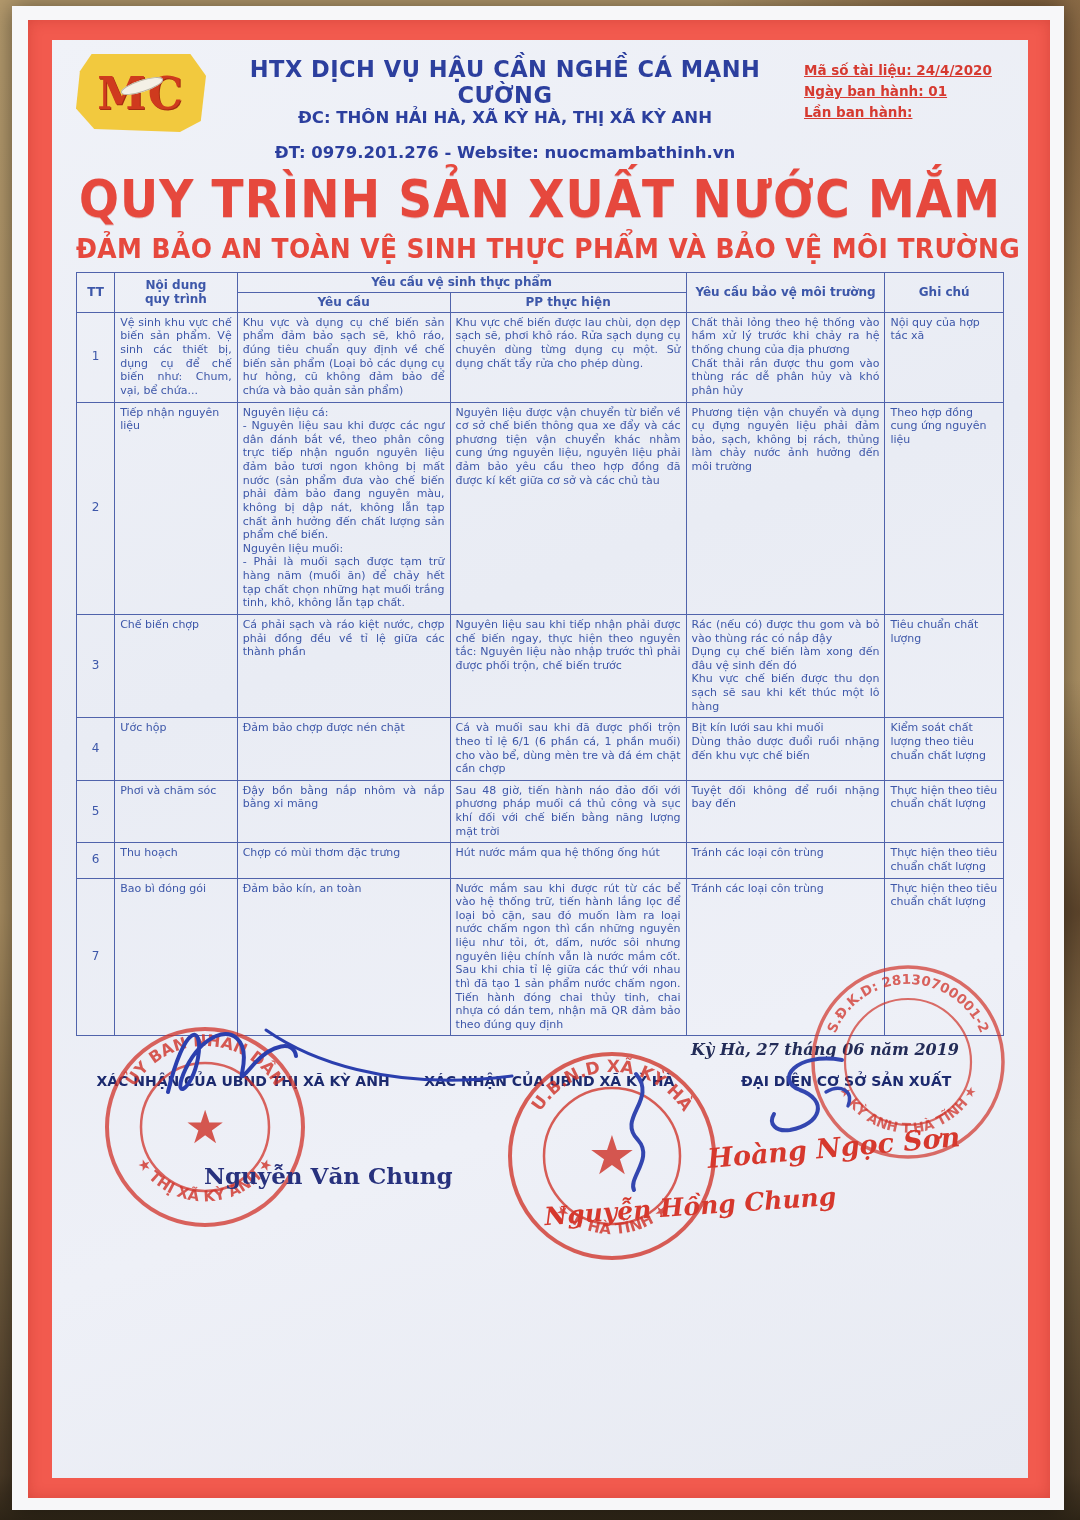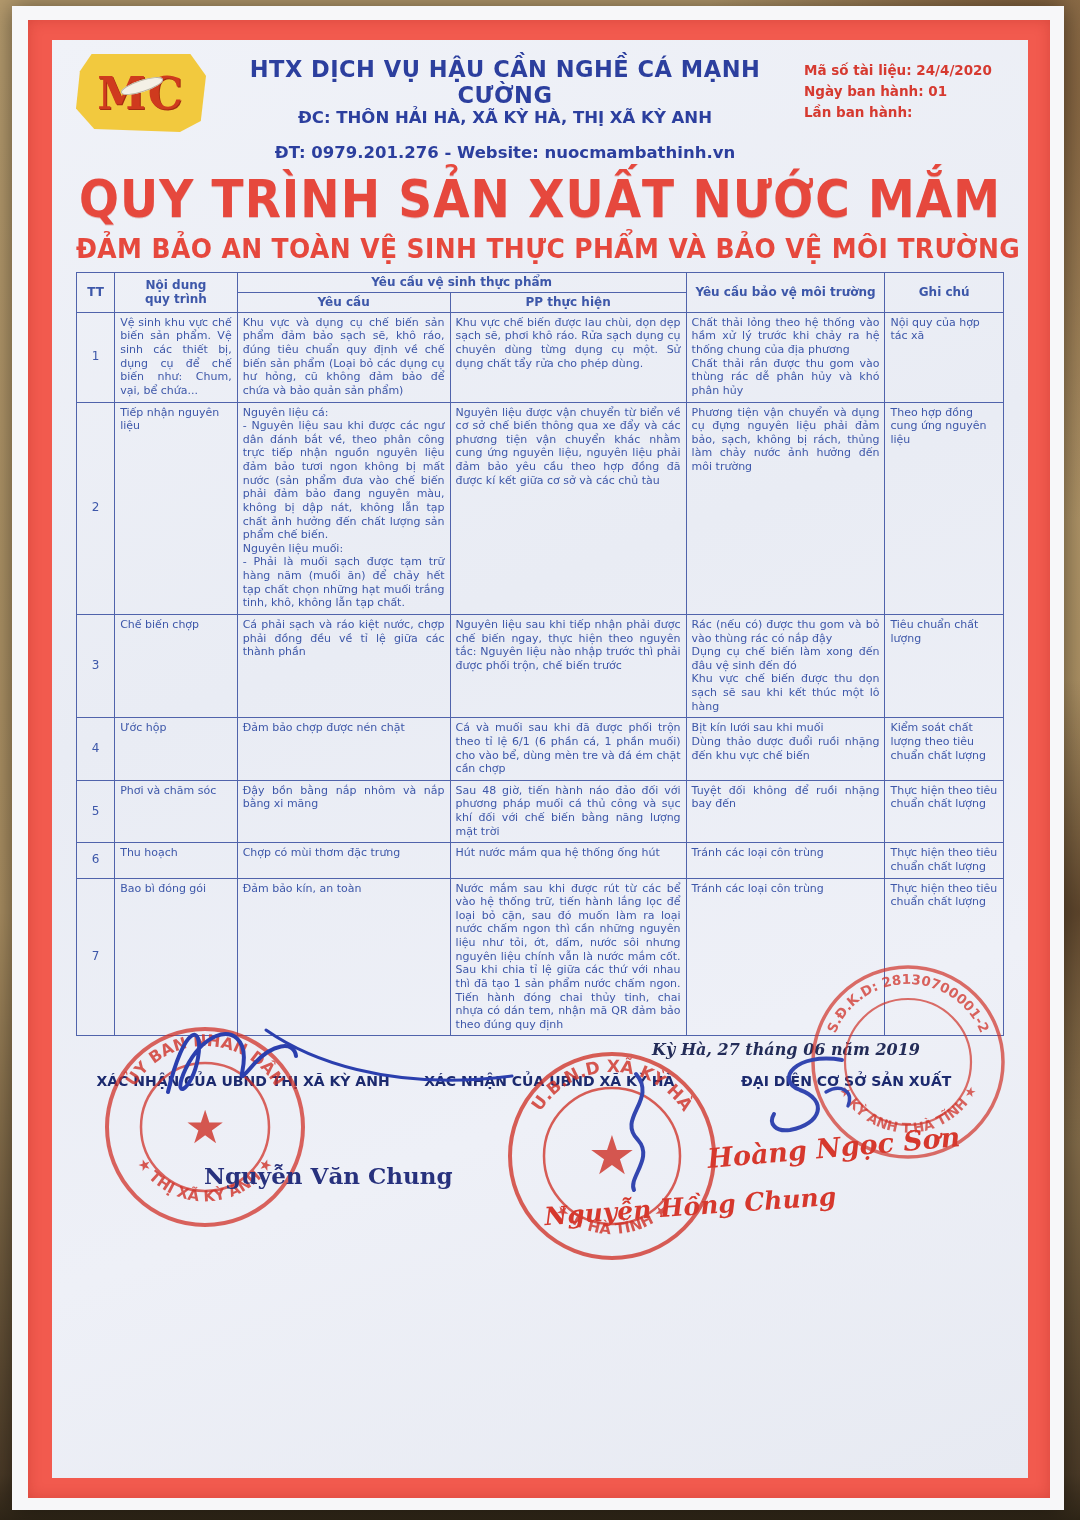--- a/index.html
+++ b/index.html
@@ -44,21 +44,21 @@
   .logo .fish{
     position:absolute;width:44px;height:12px;background:#f4f0e6;
     border-radius:50%;top:26px;left:44px;transform:rotate(-18deg);
     box-shadow:0 0 0 1px #b8b2a0 inset;
   }
   .hdr-center{flex:1;text-align:center;color:#2c3f9e;padding-top:6px;}
   .org{font-size:22.5px;font-weight:bold;letter-spacing:.5px;}
   .addr{font-size:16.5px;font-weight:bold;}
   .contact{font-size:16.5px;font-weight:bold;margin-top:16px;}
   .hdr-right{flex:0 0 200px;color:#d63a30;font-size:13.5px;font-weight:bold;
-    padding-top:10px;line-height:1.55;}
+    padding-top:10px;line-height:1.55;text-decoration:underline;}
   
   .title{
     text-align:center;color:#e6483d;font-weight:bold;
     font-size:47px;letter-spacing:1px;margin-top:10px;
     transform:scaleY(1.08);
     font-family:"DejaVu Sans","Liberation Sans",sans-serif;
     text-shadow:0 1px 0 rgba(180,40,30,.25);
     white-space:nowrap;
   }
   .subtitle{
@@ -79,21 +79,21 @@
     white-space:pre-line;
     word-wrap:break-word;
   }
   .proc th{font-size:12px;text-align:center;vertical-align:middle;padding:2px;}
   .proc td.tt{text-align:center;vertical-align:middle;font-size:12px;}
   .proc td.just{text-align:justify;}
   .proc td.ctr1{text-align:left;}
   
   .footer{position:relative;height:196px;margin-top:4px;}
   .dateline{
-    text-align:right;padding-right:84px;
+    text-align:right;padding-right:45px;
     font-family:"DejaVu Serif","Liberation Serif",serif;
     font-style:italic;font-weight:bold;color:#232c58;font-size:16px;
   }
   .sig-row{display:flex;margin-top:14px;}
   .sig-col{position:relative;text-align:center;color:#1c2a6e;font-weight:bold;font-size:14px;}
   .sig-col.c1{flex:0 0 36%;}
   .sig-col.c2{flex:0 0 30%;}
   .sig-col.c3{flex:0 0 34%;}
   .stamp{position:absolute;pointer-events:none;}
   .stamp svg{display:block;}

